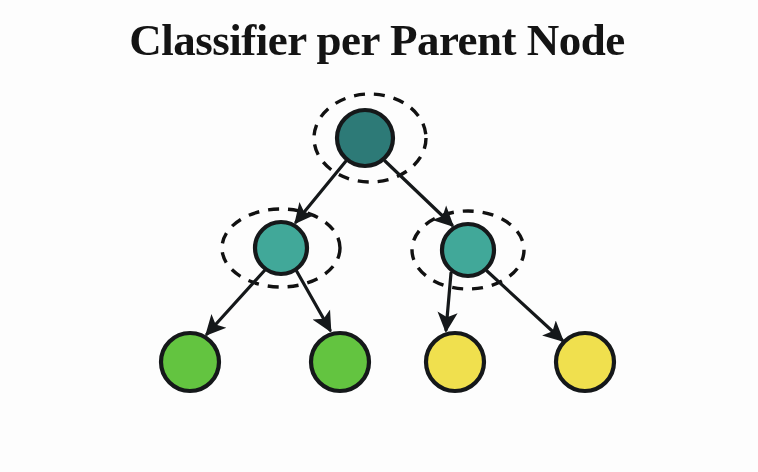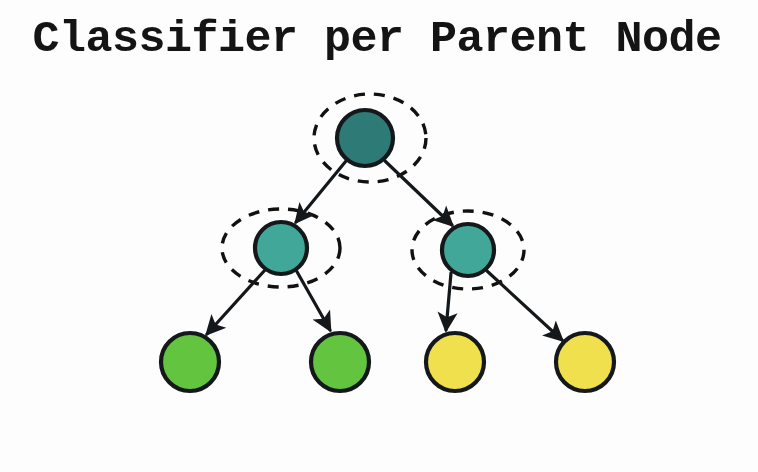--- a/index.html
+++ b/index.html
@@ -25,21 +25,21 @@
   .title {
     position: absolute;
     top: 14px;
     left: 0;
     width: 754px;
     text-align: center;
     font-size: 45px;
     font-weight: bold;
     letter-spacing: -0.5px;
     color: #141414;
-    font-family: Liberation Mono, monospace;
+    font-family: Liberation Serif, serif;
     white-space: nowrap;
   }
 
   svg.diagram {
     position: absolute;
     top: 0;
     left: 0;
     width: 758px;
     height: 472px;
   }

